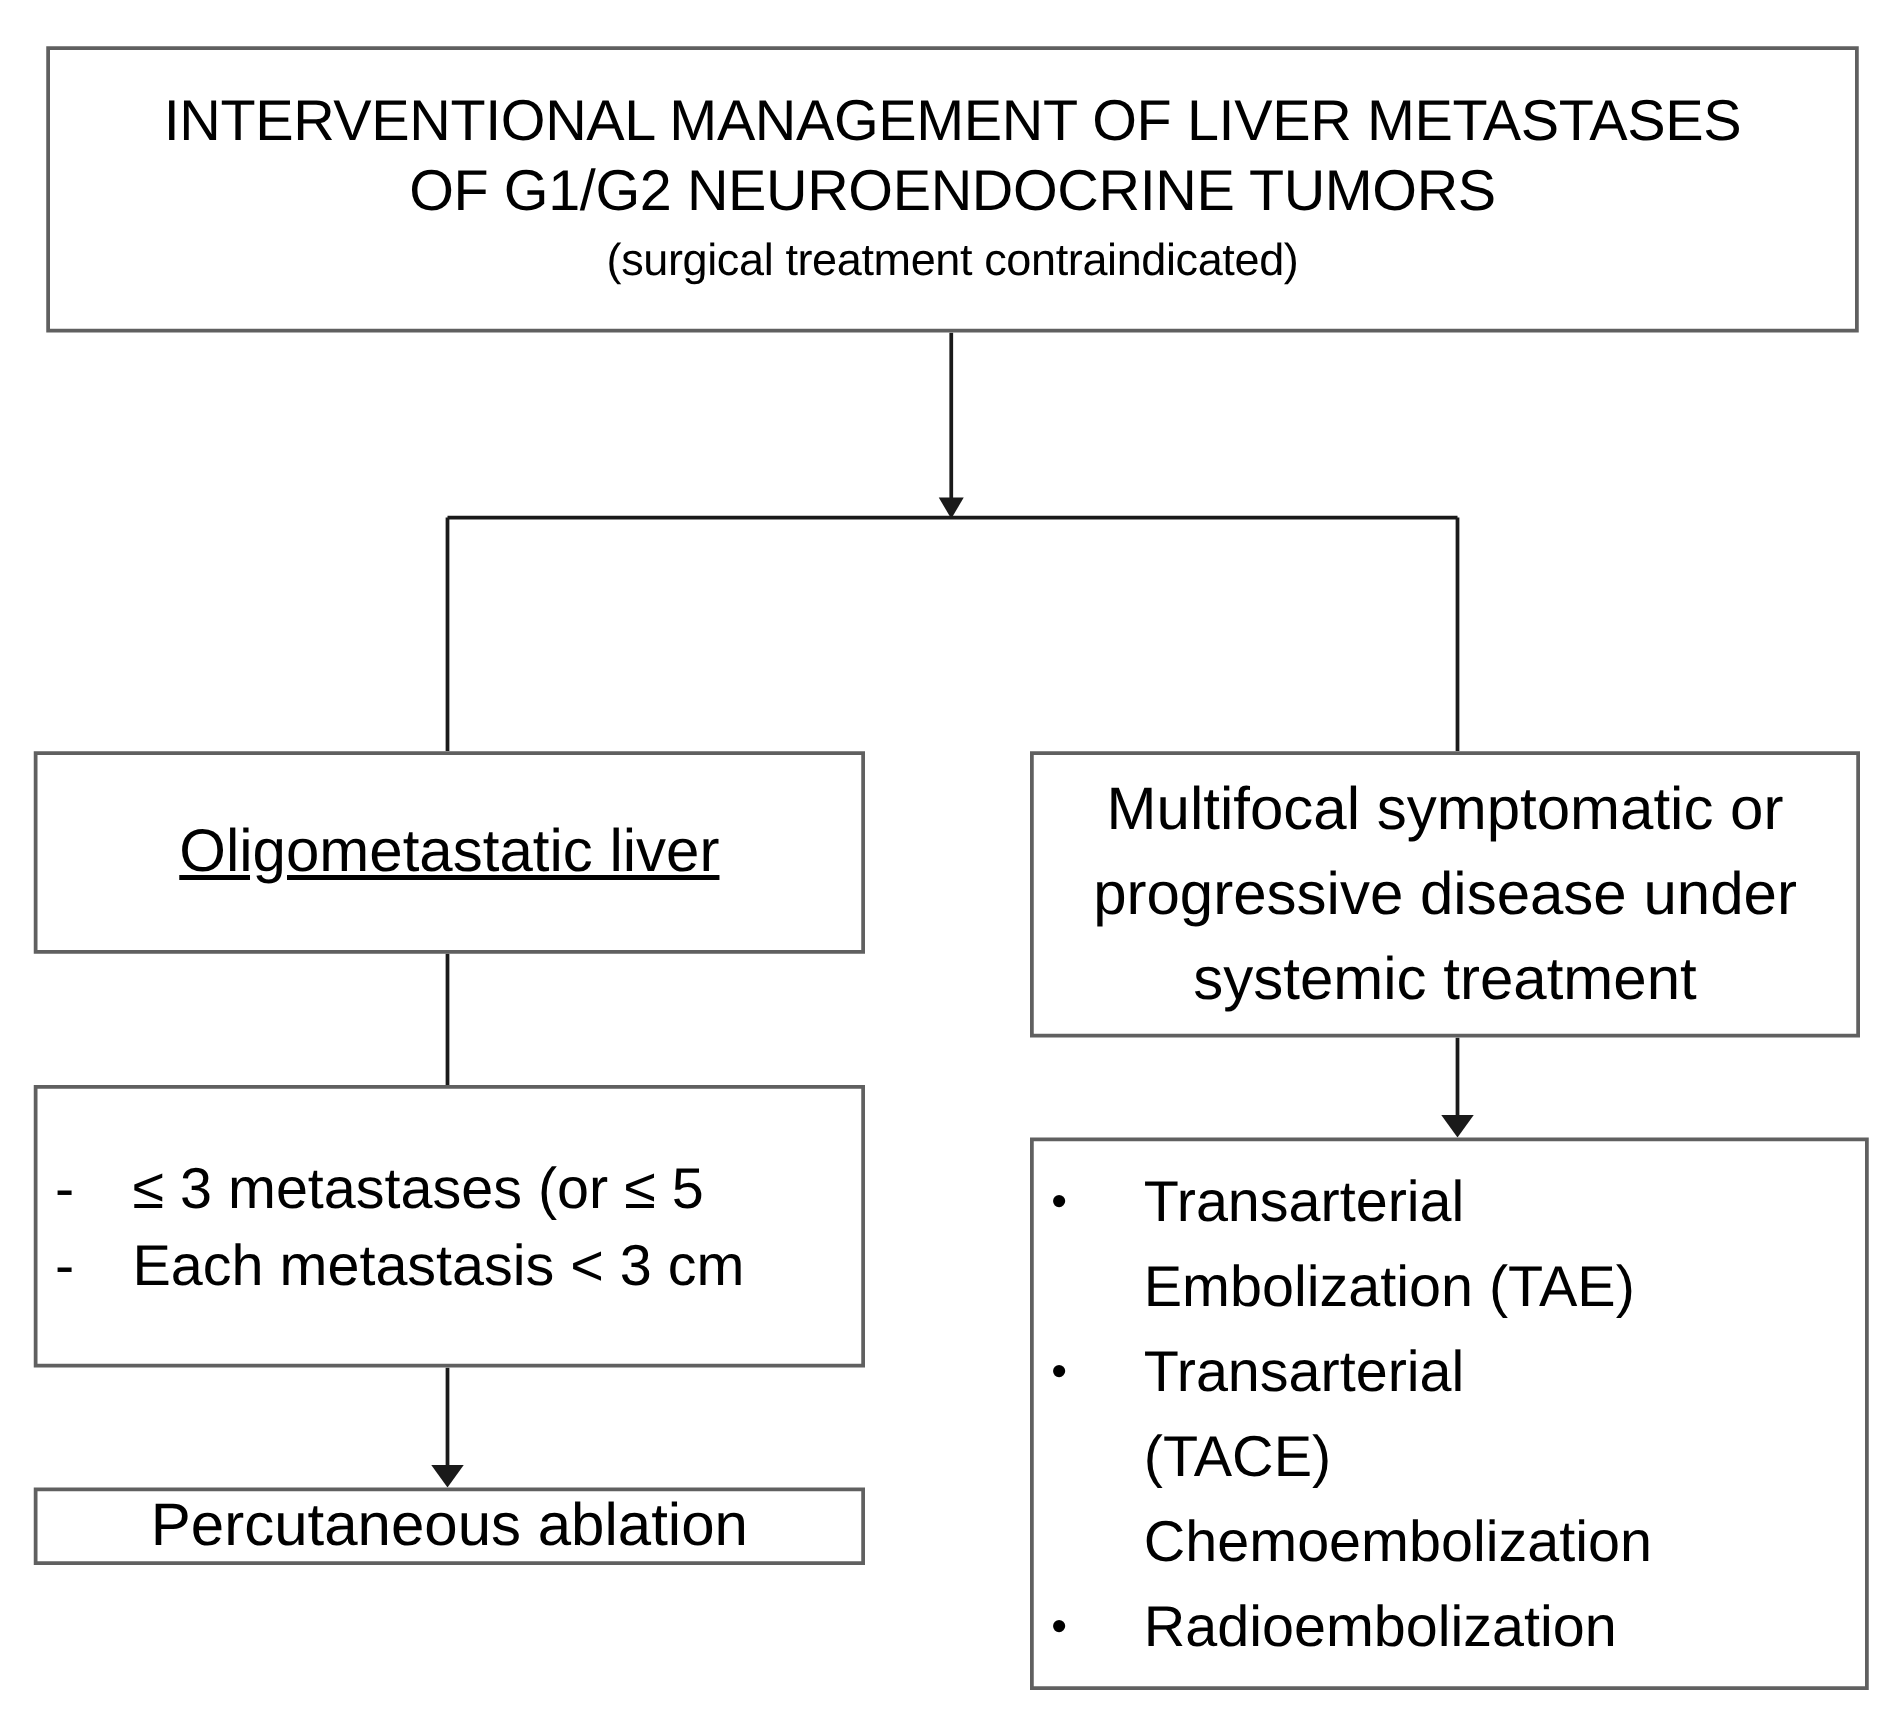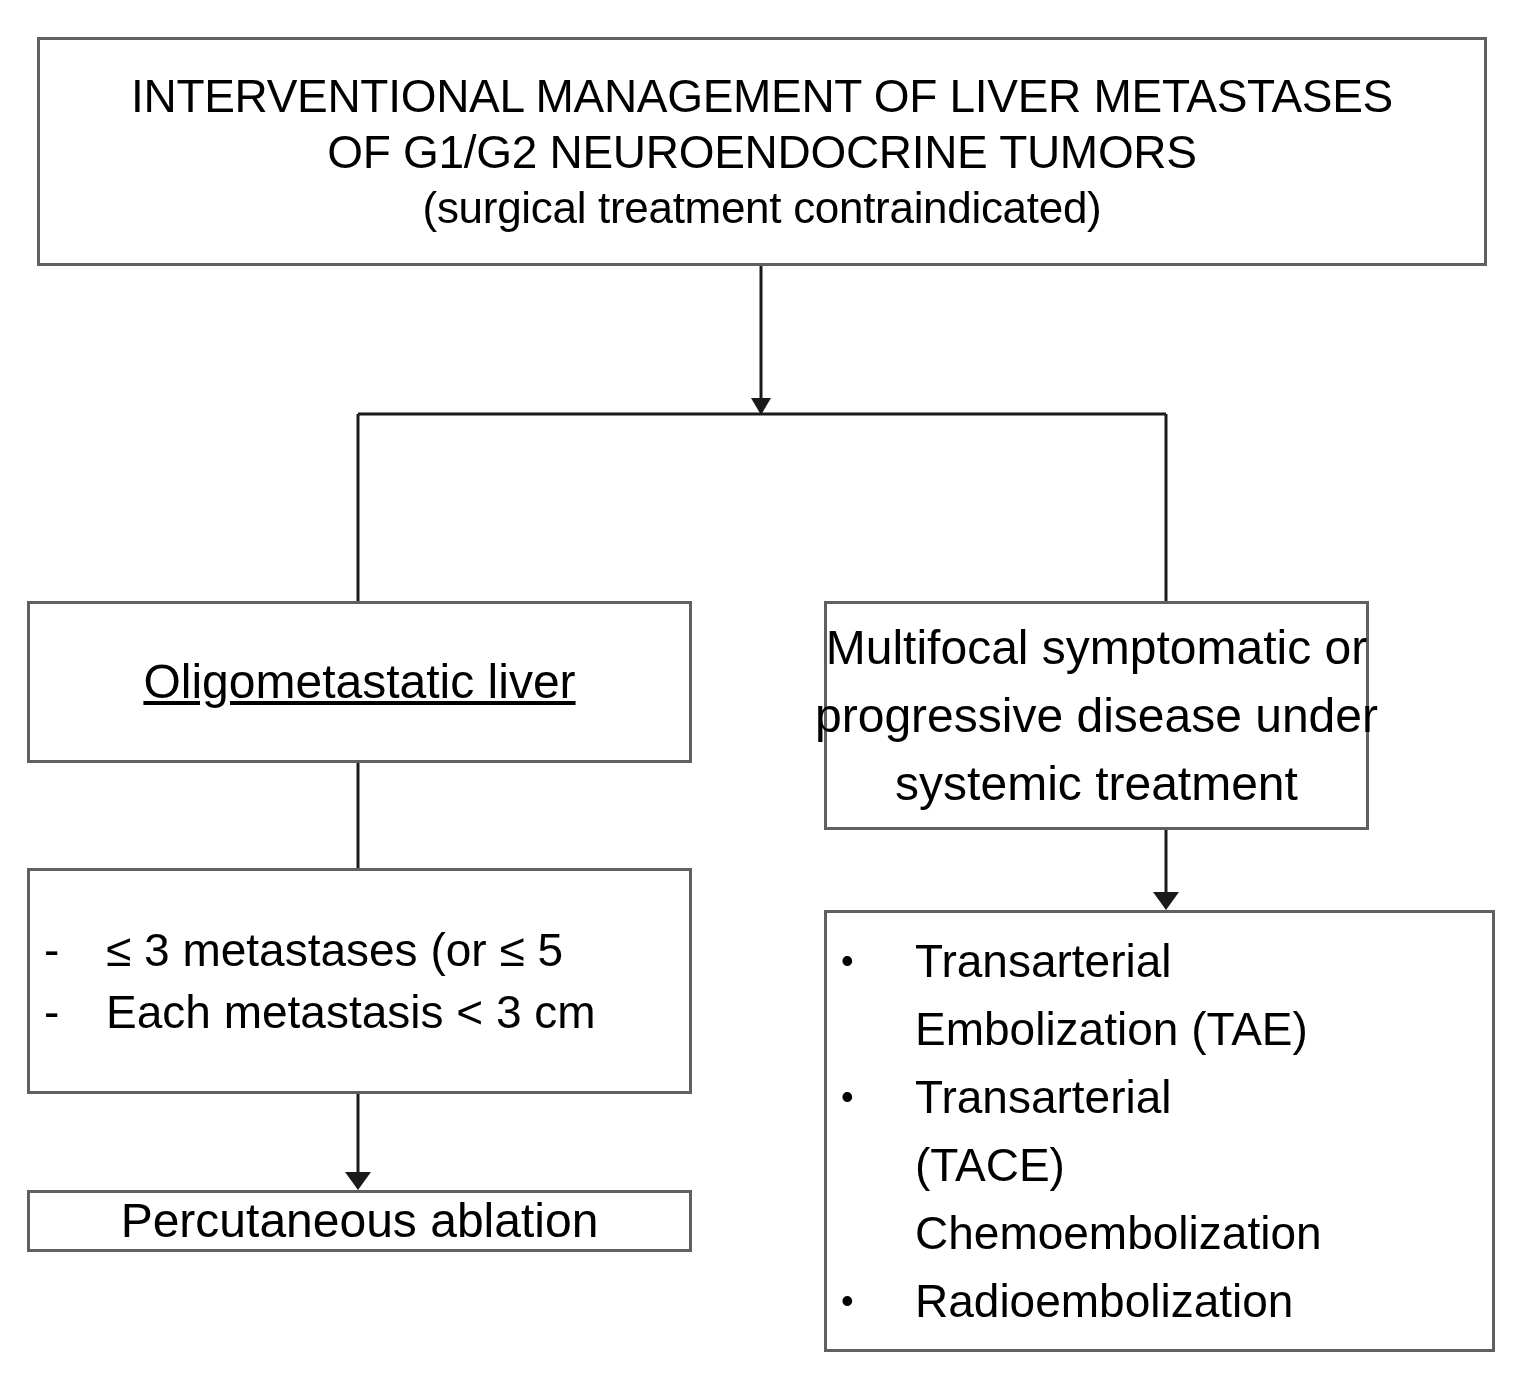--- a/index.html
+++ b/index.html
@@ -45,21 +45,21 @@
     height: 229px;
     align-items: center;
     text-align: center;
   }
   #title-box .node-line {
     font-size: 46px;
     line-height: 56px;
     letter-spacing: -0.3px;
   }
   #title-box .sub {
-    font-size: 44px;
+    font-size: 36px;
   }
 
   
   #oligo-box {
     left: 27px;
     top: 601px;
     width: 665px;
     height: 162px;
     align-items: center;
     text-align: center;
@@ -103,21 +103,21 @@
   }
   #ablation-box .node-line {
     font-size: 48px;
     line-height: 60px;
   }
 
   
   #multifocal-box {
     left: 824px;
     top: 601px;
-    width: 545px;
+    width: 664px;
     height: 229px;
     align-items: center;
     text-align: center;
     padding: 0 8px;
   }
   #multifocal-box .node-line {
     font-size: 48px;
     line-height: 68px;
   }
 

